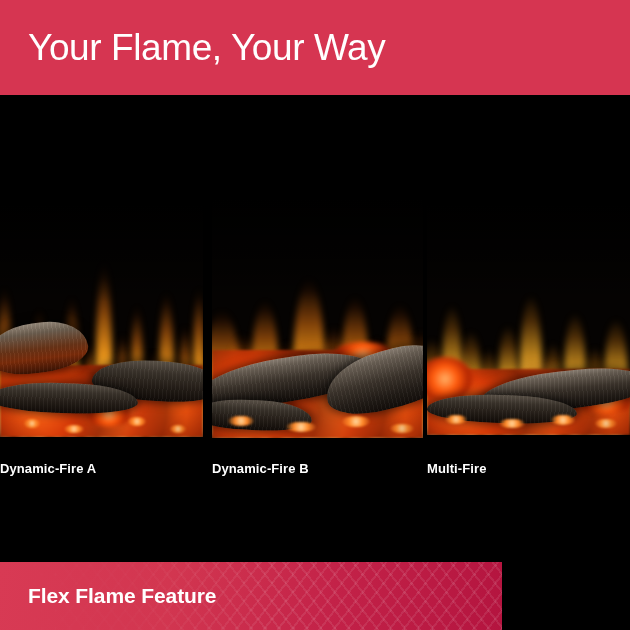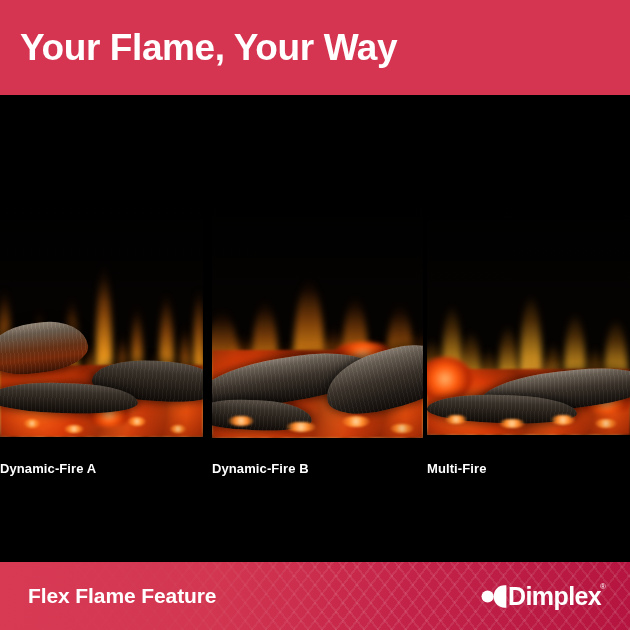--- a/index.html
+++ b/index.html
@@ -12,23 +12,23 @@
 
   
   .header{
     position:absolute;left:0;top:0;width:630px;height:95px;
     background:#d63551;
     display:flex;align-items:center;
   }
   .header-title{
     color:#ffffff;
     font-size:37px;
-    font-weight:bold;
+    font-weight:normal;
     letter-spacing:-0.4px;
-    margin-left:20px;
+    margin-left:28px;
     line-height:1;
     white-space:nowrap;
   }
 
   
   .body-area{
     position:absolute;left:0;top:95px;width:630px;height:467px;
     background:#000000;overflow:hidden;
   }
 
@@ -106,21 +106,21 @@
   
   .caption{
     position:absolute;
     color:#ffffff;font-size:13px;font-weight:bold;
     text-align:left;white-space:nowrap;
     letter-spacing:0.1px;
   }
 
   
   .footer{
-    position:absolute;left:0;top:562px;width:630px;height:68px;
+    position:absolute;left:0;top:562px;width:502px;height:68px;
     background:linear-gradient(100deg,#d83a54 0%,#d23650 34%,#c32248 66%,#b4143f 100%);
     overflow:hidden;
   }
   .footer-pattern{
     position:absolute;left:0;top:0;width:100%;height:100%;
     background-image:
       repeating-linear-gradient(52deg, rgba(255,255,255,0.085) 0 2px, rgba(255,255,255,0) 2px 11px),
       repeating-linear-gradient(-52deg, rgba(255,255,255,0.085) 0 2px, rgba(255,255,255,0) 2px 11px);
     -webkit-mask-image:linear-gradient(90deg, rgba(0,0,0,0) 0%, rgba(0,0,0,0.15) 26%, rgba(0,0,0,1) 55%, rgba(0,0,0,1) 100%);
     mask-image:linear-gradient(90deg, rgba(0,0,0,0) 0%, rgba(0,0,0,0.15) 26%, rgba(0,0,0,1) 55%, rgba(0,0,0,1) 100%);
@@ -268,23 +268,15 @@
     </div>
 
     <div class="caption" style="left:0px;top:366px;width:203px;">Dynamic-Fire A</div>
     <div class="caption" style="left:212px;top:366px;width:211px;">Dynamic-Fire B</div>
     <div class="caption" style="left:427px;top:366px;width:203px;">Multi-Fire</div>
   </div>
 
   <div class="footer">
     <div class="footer-pattern"></div>
     <div class="footer-title">Flex Flame Feature</div>
-    <div class="brand">
-      <svg class="brand-mark" viewBox="0 0 26 24" aria-hidden="true">
-        <path d="M12.6 12 C12.6 5.6 17.6 0.8 23.4 0.8 L25.4 0.8 L25.4 23.2 L23.4 23.2 C17.6 23.2 12.6 18.4 12.6 12 Z" fill="#ffffff"></path>
-        <circle cx="6.6" cy="12" r="6.1" fill="#ffffff"></circle>
-      </svg>
-      <span class="brand-name">Dimplex</span>
-      <span class="brand-tm" style="position:relative;top:-10px;left:-2px;">®</span>
-    </div>
   </div>
 
 </div>
 
 </body></html>

